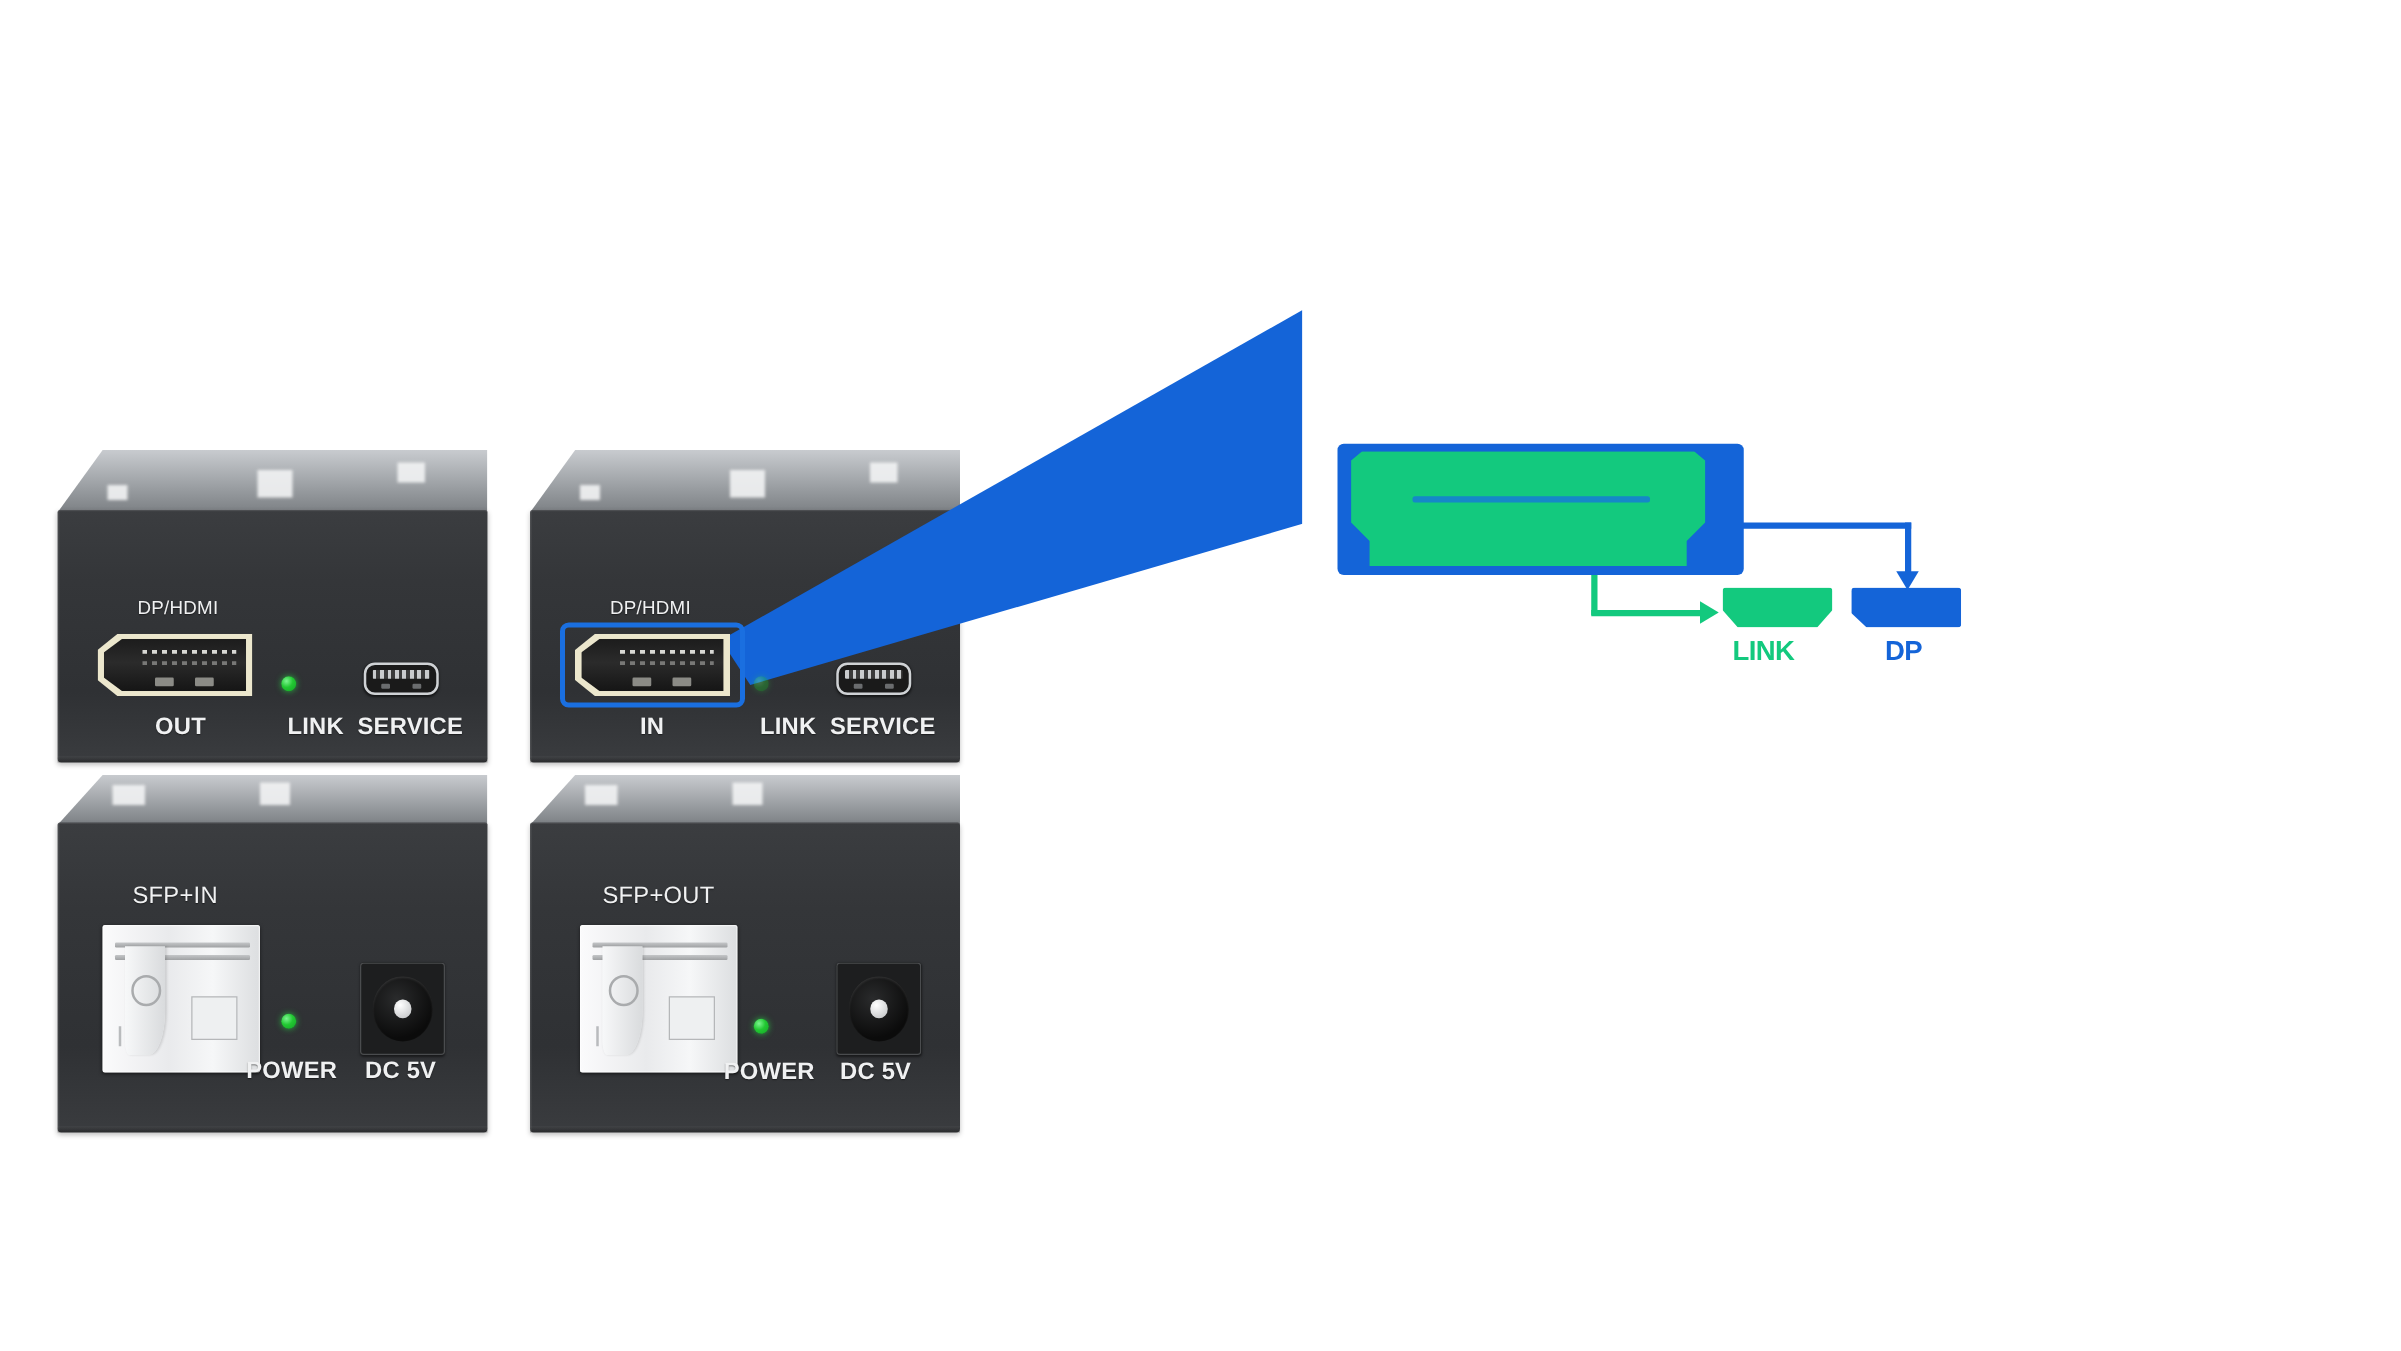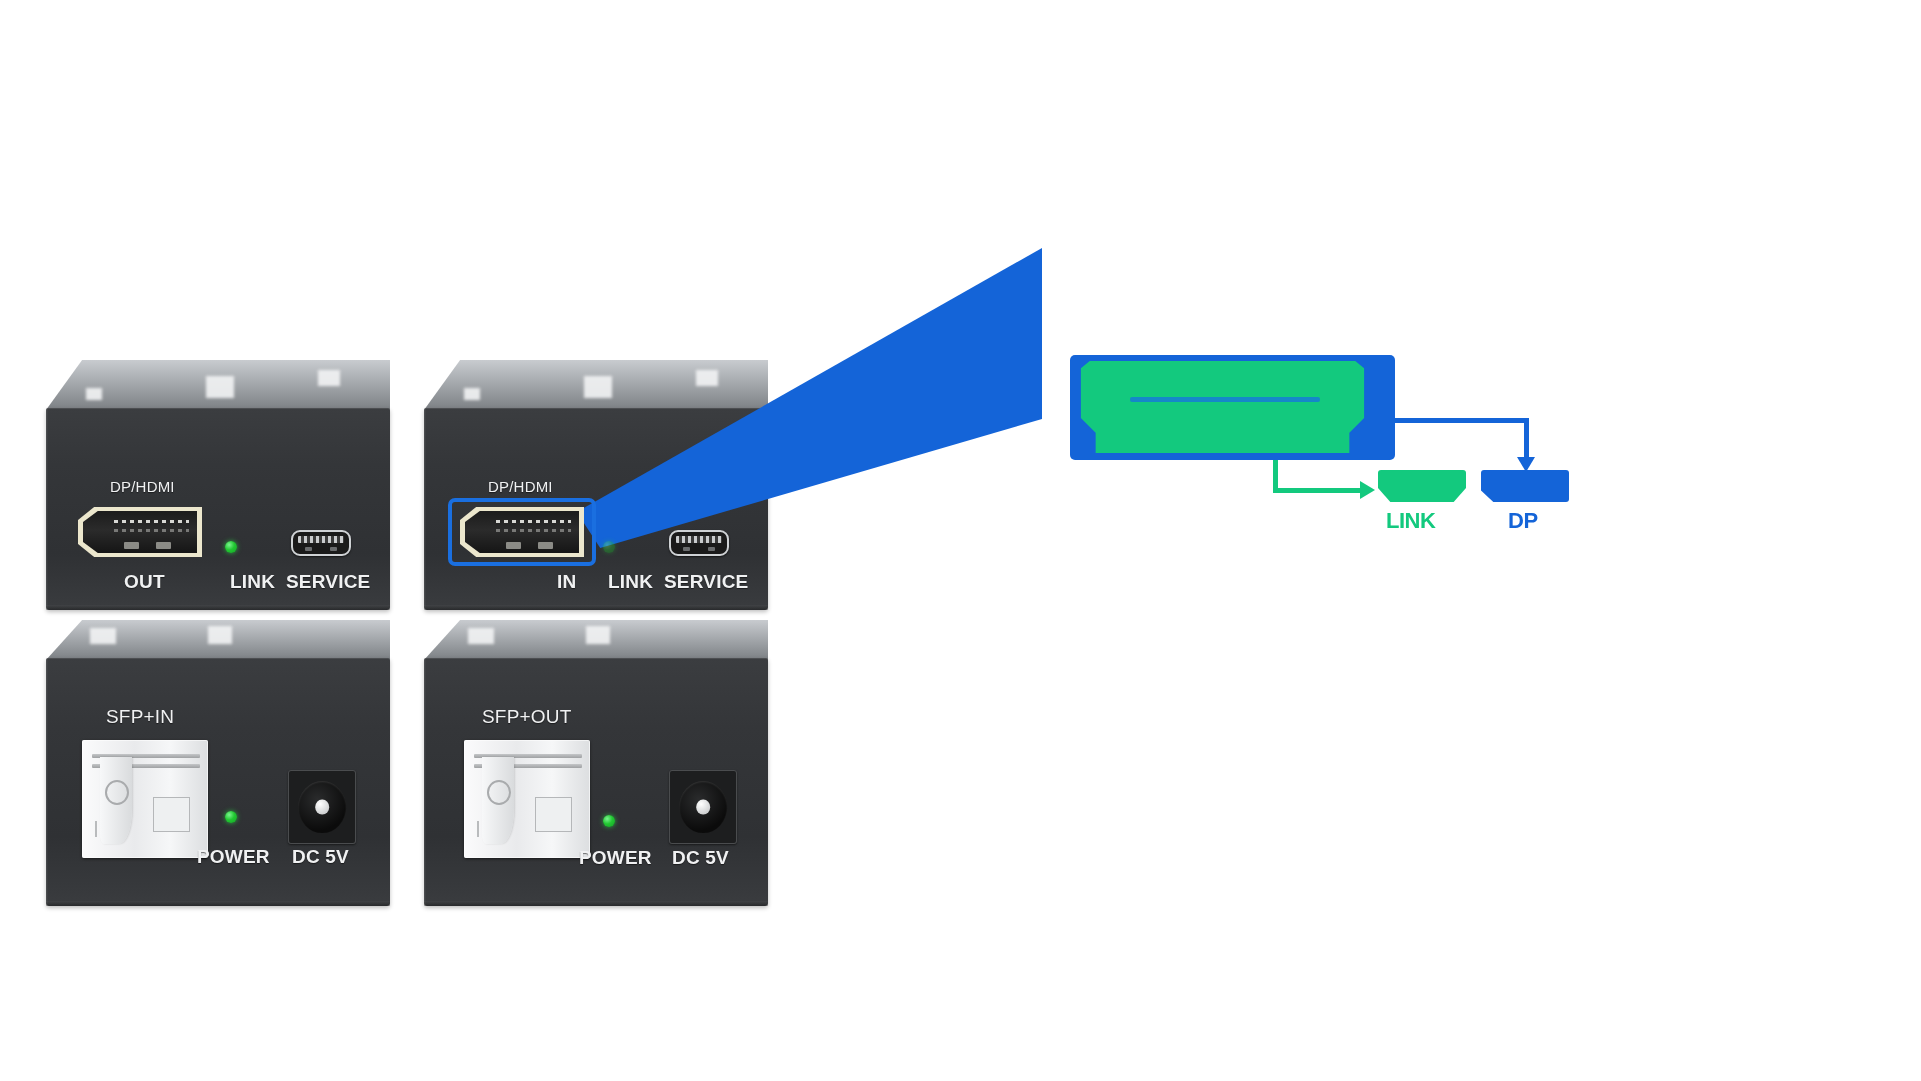--- a/index.html
+++ b/index.html
@@ -294,21 +294,21 @@
       <div class="dp-cavity">
         <div class="dp-pinrow r1"></div>
         <div class="dp-pinrow r2"></div>
         <div class="dp-tab" style="left:36%;"></div>
         <div class="dp-tab" style="left:64%;"></div>
       </div>
     </div>
 
     <div class="hl-ring" style="left:24px; top:138px; width:148px; height:68px; z-index:5;"></div>
 
-    <span class="lbl lbl-bot" style="left:88px; top:211px; z-index:6;margin-left:45px;">IN</span>
+    <span class="lbl lbl-bot" style="left:88px; top:211px; z-index:6;">IN</span>
 
     <div class="led" style="left:179px; top:181px; width:12px; height:12px; opacity:.35; z-index:4;"></div>
     <span class="lbl lbl-bot" style="left:184px; top:211px; z-index:6;">LINK</span>
 
     <div class="usb-port" style="left:245px; top:170px; width:60px; height:26px; z-index:4;">
       <div class="usb-shell">
         <div class="usb-tongue"></div>
         <div class="usb-notch" style="left:12px;"></div>
         <div class="usb-notch" style="right:12px;"></div>
       </div>

